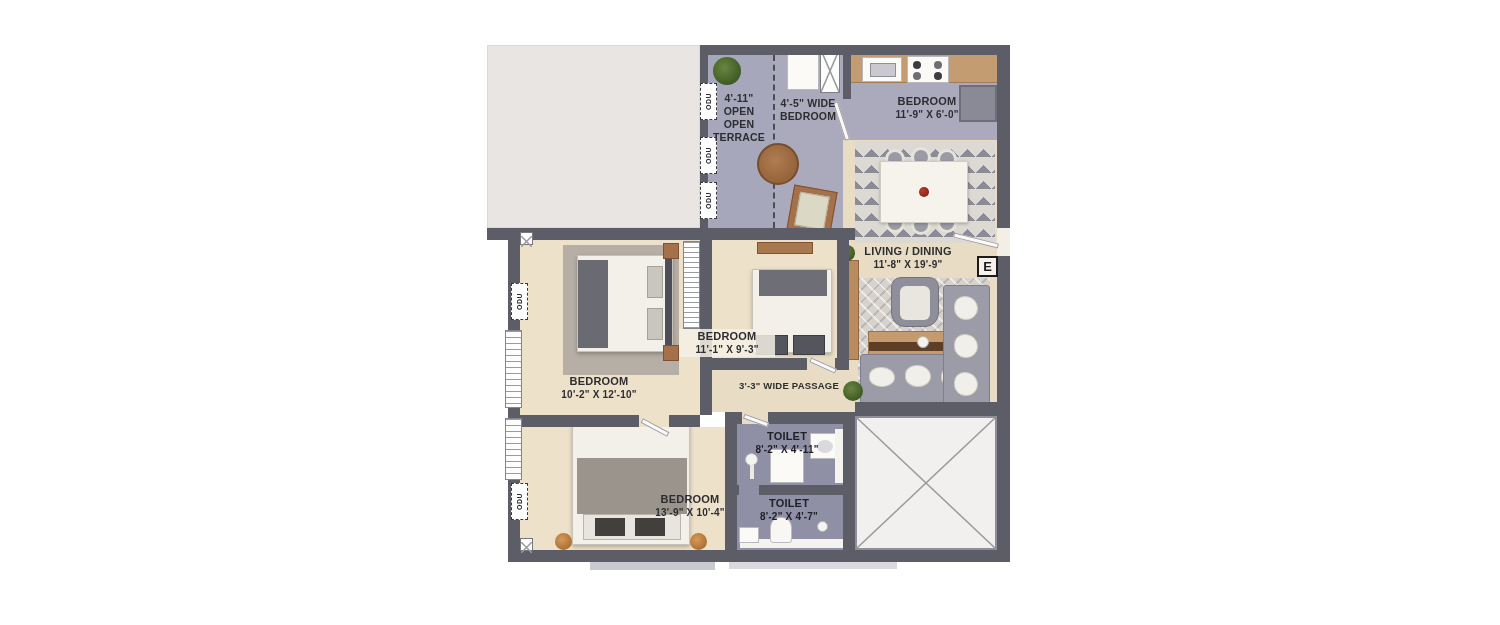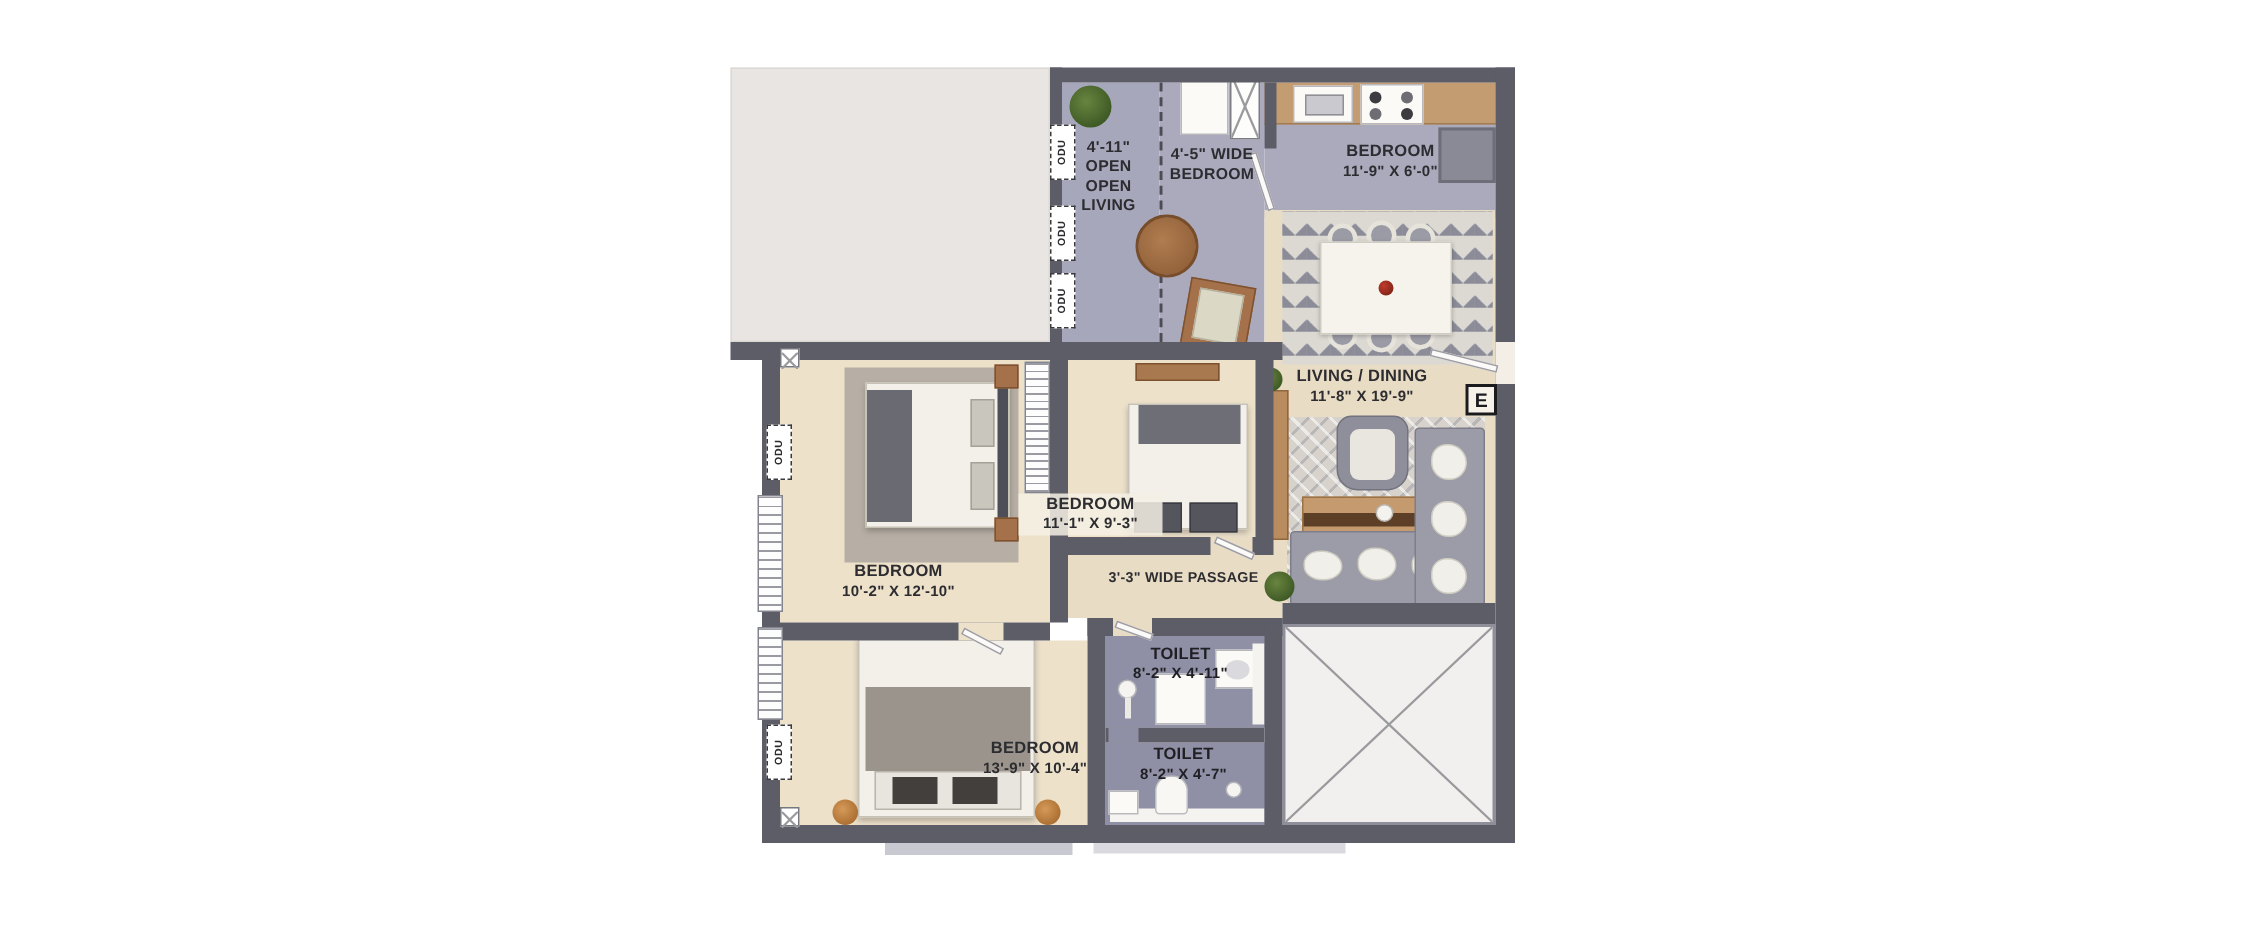--- a/index.html
+++ b/index.html
@@ -237,21 +237,21 @@
     <div class="abs odu" style="left:213px;top:38px;width:17px;height:37px;">ODU</div>
     <div class="abs odu" style="left:213px;top:92px;width:17px;height:37px;">ODU</div>
     <div class="abs odu" style="left:213px;top:137px;width:17px;height:37px;">ODU</div>
     <div class="abs odu" style="left:24px;top:238px;width:17px;height:37px;">ODU</div>
     <div class="abs odu" style="left:24px;top:438px;width:17px;height:37px;">ODU</div>
 
     <div class="abs lbl" style="left:220px;top:47px;width:64px;">
       <div class="terr-line">4'-11"</div>
       <div class="terr-line">OPEN</div>
       <div class="terr-line">OPEN</div>
-      <div class="terr-line">LIVING</div>
+      <div class="terr-line">TERRACE</div>
     </div>
     <div class="abs lbl" style="left:284px;top:52px;width:74px;">
       <div class="terr-line">4'-5" WIDE</div>
       <div class="terr-line">BEDROOM</div>
     </div>
     <div class="abs lbl" style="left:388px;top:50px;width:104px;">
       <div class="nm">BEDROOM</div>
       <div class="dm">11'-9" X 6'-0"</div>
     </div>
     <div class="abs lbl" style="left:368px;top:200px;width:106px;">

